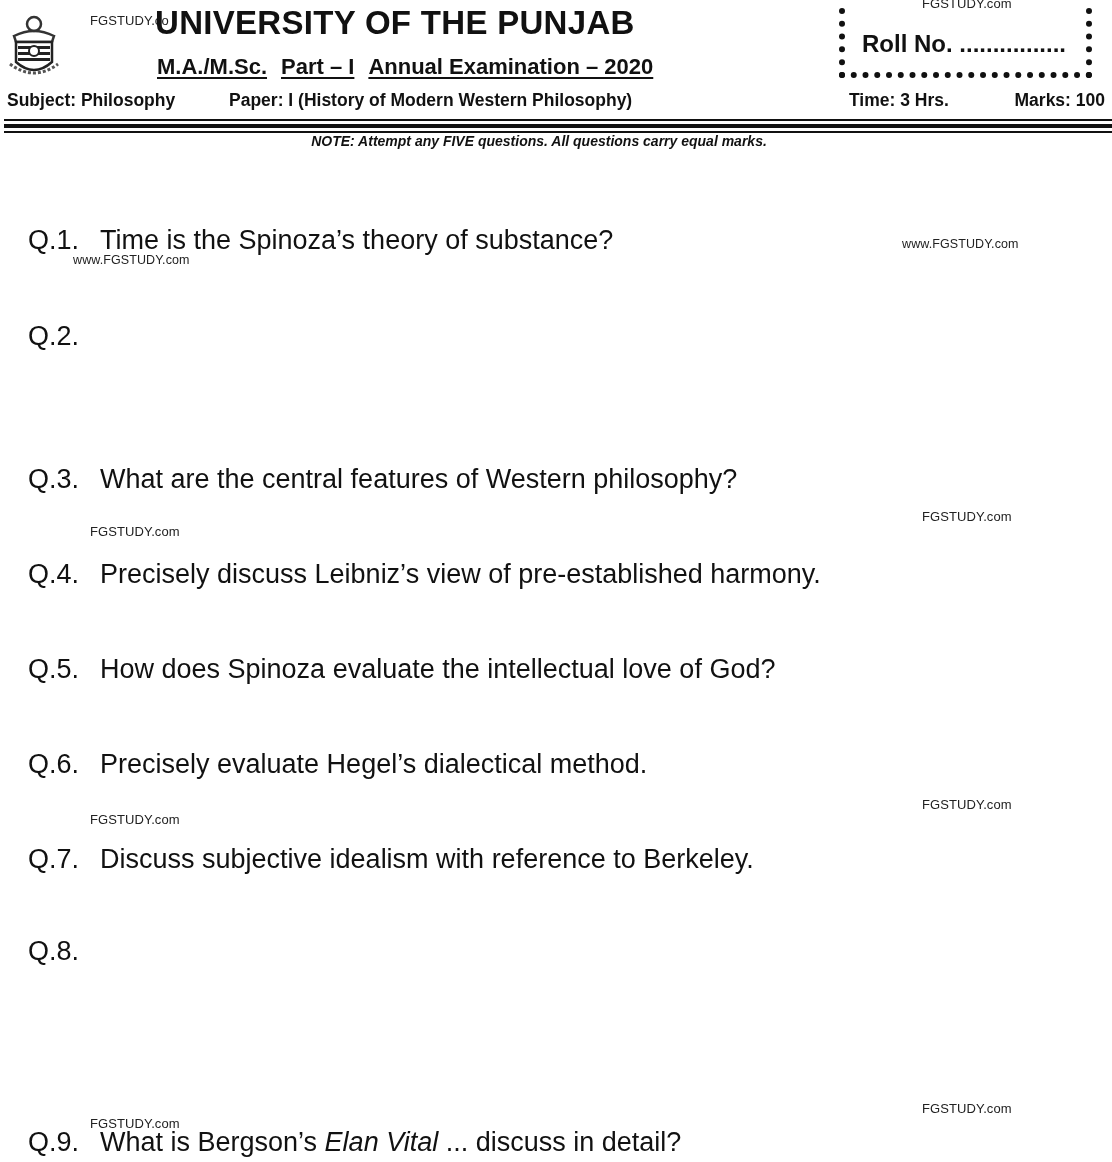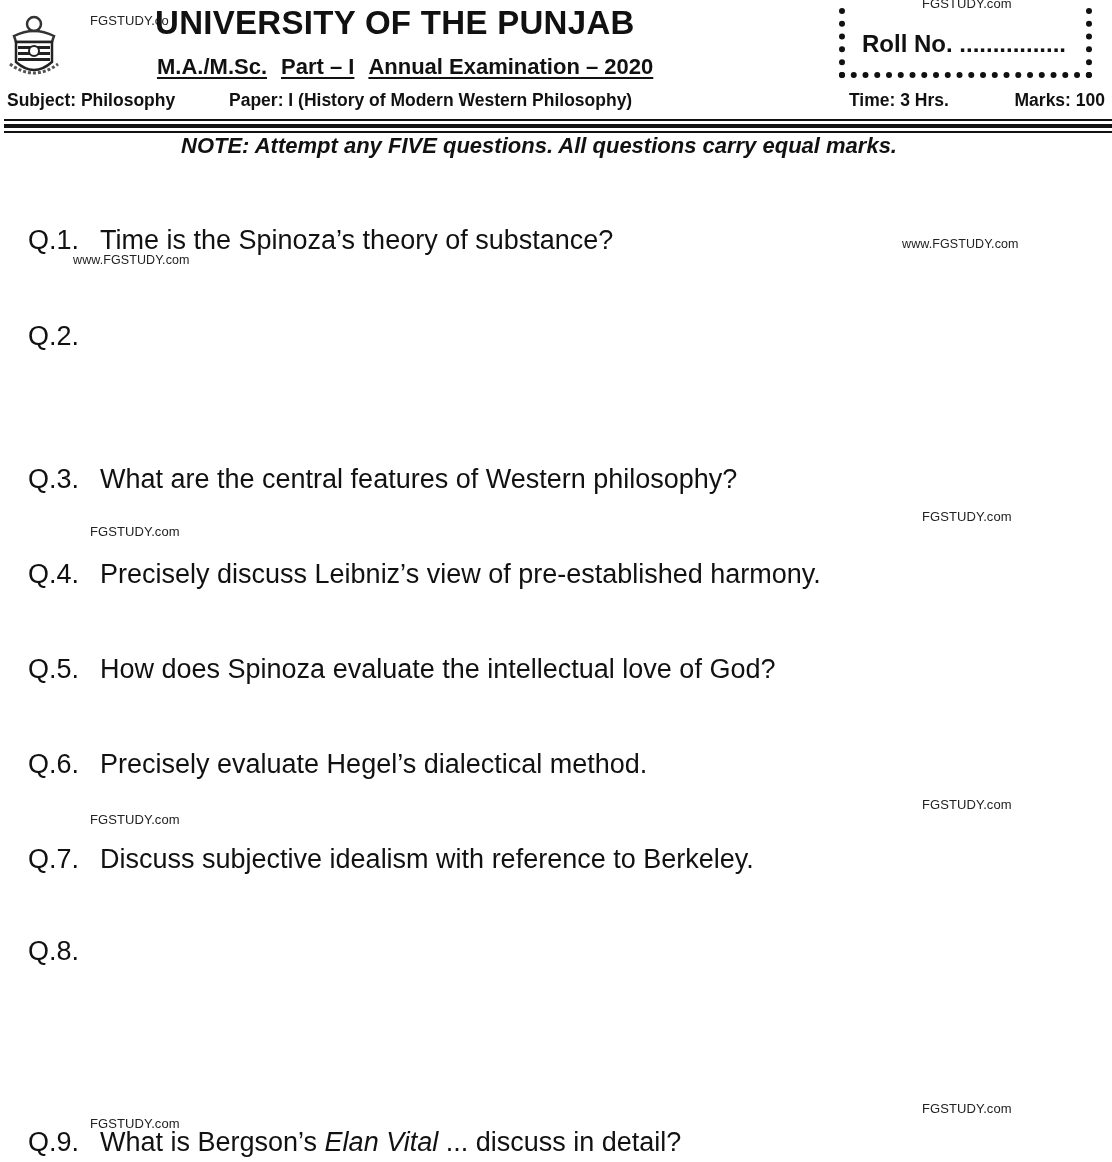--- a/index.html
+++ b/index.html
@@ -31,21 +31,21 @@
   .info-row {
     left: 7px; top: 90px; width: 1098px; height: 24px; font-size: 17.5px; font-weight: bold;
     white-space: nowrap;
   }
   .info-row .subject { position: absolute; left: 0; }
   .info-row .paper { position: absolute; left: 222px; }
   .info-row .time { position: absolute; left: 842px; }
   .info-row .marks { position: absolute; right: 0; text-align: right; }
   .rule { left: 4px; width: 1108px; background: #111; }
   .note {
-    left: 0; width: 1078px; top: 133px; text-align: center; font-size: 22px;
+    left: 0; width: 1078px; top: 133px; text-align: center; font-size: 14px;
     font-weight: bold; font-style: italic; white-space: nowrap;
   }
   .q { left: 28px; width: 1030px; font-size: 27px; line-height: 48px; }
   .q .num { position: absolute; left: 0; top: 0; width: 72px; }
   .q .text { position: absolute; left: 72px; top: 0; width: 955px; text-align: justify; }
   .q .text i { font-style: italic; }
 </style>
 </head>
 <body>
 

